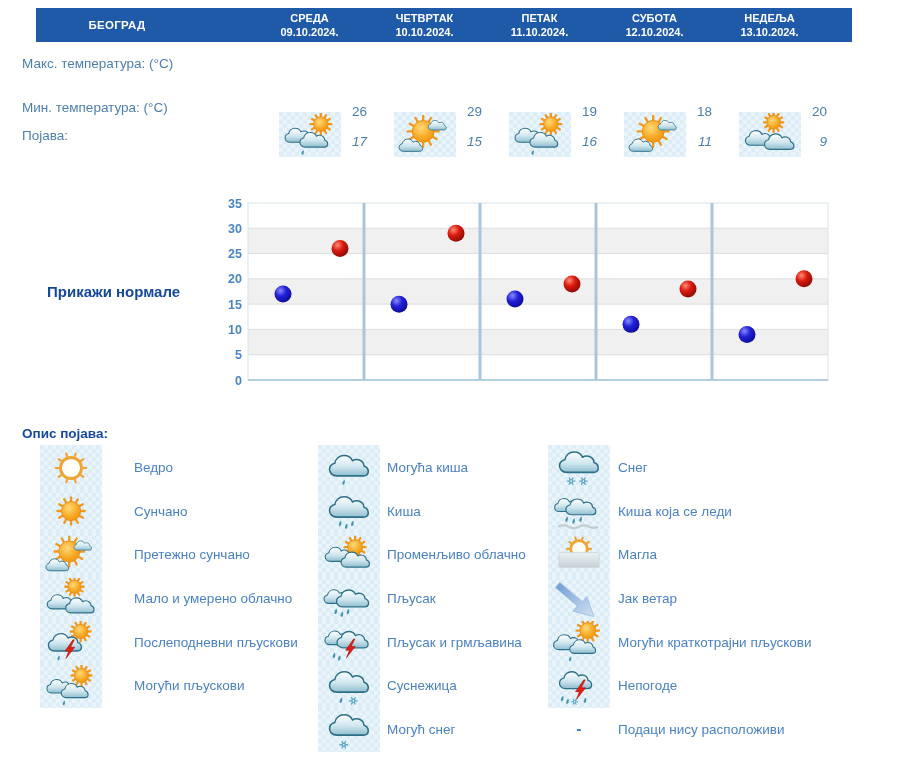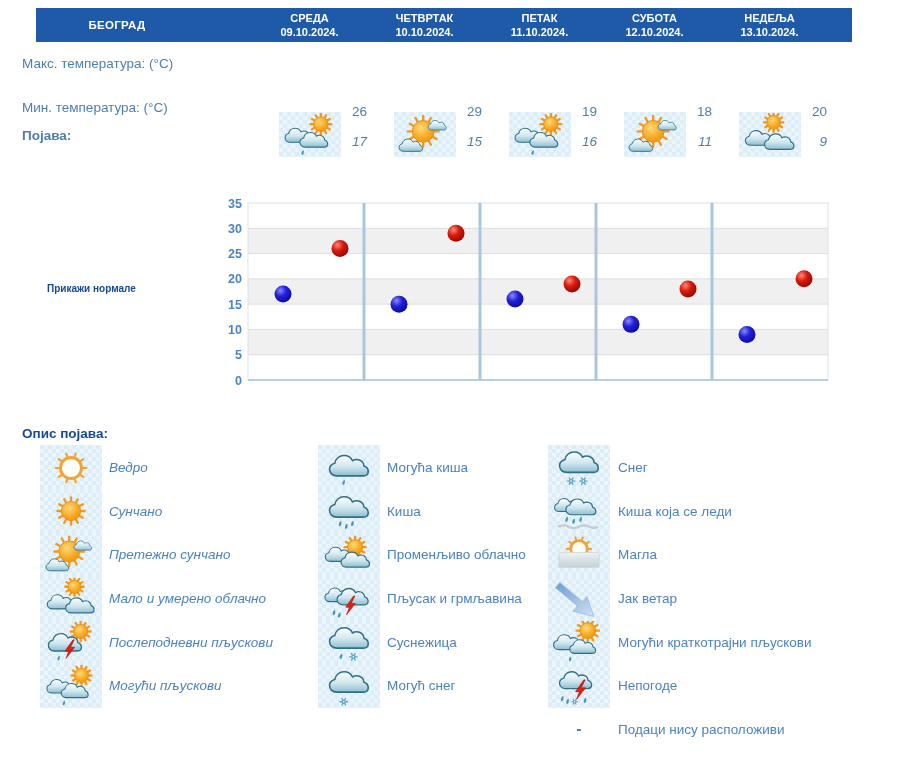--- a/index.html
+++ b/index.html
@@ -18,36 +18,36 @@
   .vals { position:absolute; left:252px; width:575px; display:grid; grid-template-columns:repeat(5,115px); }
   .vals .v { text-align:right; color:#4d7fae; font-size:13.5px;margin-top:48px; }
   .icon-cell { display:flex; justify-content:center; }
   .icon-tile { width:62px; height:45px; display:flex; align-items:center; justify-content:center;
     background-image:conic-gradient(#e9f4fb 90deg, #dcedf7 90deg 180deg, #e9f4fb 180deg 270deg, #dcedf7 270deg);
     background-size:8px 8px; }
   .icon-tile.none { background:none; }
 
   
   #chart { position:absolute; left:210px; top:195px; width:630px; height:200px; }
-  .normals { position:absolute; left:47px; top:283px; color:#16499c; font-size:10px; font-weight:bold; cursor:pointer; }
+  .normals { position:absolute; left:47px; top:283px; color:#16499c; font-size:15px; font-weight:bold; cursor:pointer; }
 
   
   .status-bar { position:absolute; left:7px; top:405px; width:846px; height:14px; background:#1e5aa8;
     color:#fff; font-size:10.5px; font-style:italic; font-weight:bold; line-height:14px; padding-left:10px; box-sizing:border-box; }
   .status-bar .val { margin-left:9px; }
 
   .legend-title { position:absolute; left:22px; top:426px; color:#16499c; font-size:13.5px; font-weight:bold; }
 
   .legend-col { position:absolute; top:446px; }
   .legend-col.c1 { left:40px; }
   .legend-col.c2 { left:318px; }
   .legend-col.c3 { left:548px; }
   .legend-item { height:43.6px; display:flex; align-items:center; }
   .legend-item .lbl { color:#4b82c2; font-size:13.5px; white-space:nowrap; }
-  .c1 .lbl { margin-left:7px;font-style:italic; }
+  .c1 .lbl { margin-left:32px; }
   .c2 .lbl { margin-left:7px; }
   .c3 .lbl { margin-left:8px; }
   .dash { width:62px; text-align:center; color:#4b82c2; font-size:16px; font-weight:bold; }
 </style>
 </head>
 <body>
 
 <div class="page">
 
   <svg width="0" height="0" style="position:absolute" aria-hidden="true">
@@ -104,21 +104,21 @@
 
   <div class="row-label" style="top:86px;margin-top:14px;">Мин. температура: (°C)</div>
   <div class="vals" style="top:86px;font-style:italic;" id="min-vals">
       <div class="v">17</div>
       <div class="v">15</div>
       <div class="v">16</div>
       <div class="v">11</div>
       <div class="v">9</div>
     </div>
 
-  <div class="row-label" style="top:128px;font-weight:bold;">Појава:</div>
+  <div class="row-label" style="top:128px;">Појава:</div>
   <div class="vals" style="top:112px;" id="phen-icons">
       <div class="icon-cell">
         <div class="icon-tile">
           <svg width="58" height="44" viewBox="0 0 64 48">
             <g transform="translate(44,12)">
               <line x1="8.4" y1="0.0" x2="11.4" y2="0.0" stroke="#f2991c" stroke-width="2.6" stroke-linecap="round"></line>
               <line x1="7.3" y1="4.2" x2="9.8" y2="5.7" stroke="#f2991c" stroke-width="2.6" stroke-linecap="round"></line>
               <line x1="4.2" y1="7.3" x2="5.7" y2="9.8" stroke="#f2991c" stroke-width="2.6" stroke-linecap="round"></line>
               <line x1="0.0" y1="8.4" x2="0.0" y2="11.4" stroke="#f2991c" stroke-width="2.6" stroke-linecap="round"></line>
               <line x1="-4.2" y1="7.3" x2="-5.7" y2="9.8" stroke="#f2991c" stroke-width="2.6" stroke-linecap="round"></line>
@@ -509,20 +509,36 @@
             <g transform="translate(40,29) scale(0.55)">
               <path d="M-20,16 C-27,16 -31,11 -31,6 C-31,1.5 -28,-2 -23,-3.2 C-22,-10 -16,-15 -9,-15 C-3,-15 2,-12 4,-7 C6,-8.5 8.5,-9 10.5,-9 C16.5,-9 21.5,-4.5 21.5,1 C25.5,2.2 28,5.5 28,9.5 C28,13.5 25,16 20.5,16 Z" fill="url(#gCloud)" stroke="#2e7089" stroke-width="2.4" stroke-linejoin="round"></path>
             </g>
           </svg>
         </div>
         <span class="lbl">Променљиво облачно</span>
       </div>
       <div class="legend-item">
         <div class="icon-tile">
           <svg width="56" height="42" viewBox="0 0 64 48">
+            <g transform="translate(19,21) scale(0.5)">
+              <path d="M-20,16 C-27,16 -31,11 -31,6 C-31,1.5 -28,-2 -23,-3.2 C-22,-10 -16,-15 -9,-15 C-3,-15 2,-12 4,-7 C6,-8.5 8.5,-9 10.5,-9 C16.5,-9 21.5,-4.5 21.5,1 C25.5,2.2 28,5.5 28,9.5 C28,13.5 25,16 20.5,16 Z" fill="url(#gCloud)" stroke="#2e7089" stroke-width="2.4" stroke-linejoin="round"></path>
+            </g>
+            <g transform="translate(37,23) scale(0.62)">
+              <path d="M-20,16 C-27,16 -31,11 -31,6 C-31,1.5 -28,-2 -23,-3.2 C-22,-10 -16,-15 -9,-15 C-3,-15 2,-12 4,-7 C6,-8.5 8.5,-9 10.5,-9 C16.5,-9 21.5,-4.5 21.5,1 C25.5,2.2 28,5.5 28,9.5 C28,13.5 25,16 20.5,16 Z" fill="url(#gCloud)" stroke="#2e7089" stroke-width="2.4" stroke-linejoin="round"></path>
+            </g>
+            <path transform="translate(17,38) scale(1) rotate(18)" d="M0,-3 C2,-0.5 2,2.5 0.3,3.6 C-1.7,2.8 -2,-0.5 0,-3 Z" fill="#4796b3"></path>
+            <path transform="translate(24,41) scale(1) rotate(18)" d="M0,-3 C2,-0.5 2,2.5 0.3,3.6 C-1.7,2.8 -2,-0.5 0,-3 Z" fill="#4796b3"></path>
+            <path transform="translate(31,38) scale(1) rotate(18)" d="M0,-3 C2,-0.5 2,2.5 0.3,3.6 C-1.7,2.8 -2,-0.5 0,-3 Z" fill="#4796b3"></path>
+          </svg>
+        </div>
+        <span class="lbl">Пљусак</span>
+      </div>
+      <div class="legend-item">
+        <div class="icon-tile">
+          <svg width="56" height="42" viewBox="0 0 64 48">
             <g transform="translate(20,19) scale(0.5)">
               <path d="M-20,16 C-27,16 -31,11 -31,6 C-31,1.5 -28,-2 -23,-3.2 C-22,-10 -16,-15 -9,-15 C-3,-15 2,-12 4,-7 C6,-8.5 8.5,-9 10.5,-9 C16.5,-9 21.5,-4.5 21.5,1 C25.5,2.2 28,5.5 28,9.5 C28,13.5 25,16 20.5,16 Z" fill="url(#gCloud)" stroke="#2e7089" stroke-width="2.4" stroke-linejoin="round"></path>
             </g>
             <g transform="translate(37,21) scale(0.6)">
               <path d="M-20,16 C-27,16 -31,11 -31,6 C-31,1.5 -28,-2 -23,-3.2 C-22,-10 -16,-15 -9,-15 C-3,-15 2,-12 4,-7 C6,-8.5 8.5,-9 10.5,-9 C16.5,-9 21.5,-4.5 21.5,1 C25.5,2.2 28,5.5 28,9.5 C28,13.5 25,16 20.5,16 Z" fill="url(#gCloud)" stroke="#2e7089" stroke-width="2.4" stroke-linejoin="round"></path>
             </g>
             <path transform="translate(33,31) scale(0.95)" d="M4.5,-11 L-5,2.5 L-0.5,2.5 L-4,11.5 L6.5,-2 L1.5,-2 L6,-11 Z" fill="#e31e12" stroke="#a90b04" stroke-width="0.7" stroke-linejoin="round"></path>
             <path transform="translate(15,39) scale(1) rotate(18)" d="M0,-3 C2,-0.5 2,2.5 0.3,3.6 C-1.7,2.8 -2,-0.5 0,-3 Z" fill="#4796b3"></path>
             <path transform="translate(21,42) scale(1) rotate(18)" d="M0,-3 C2,-0.5 2,2.5 0.3,3.6 C-1.7,2.8 -2,-0.5 0,-3 Z" fill="#4796b3"></path>
           </svg>

